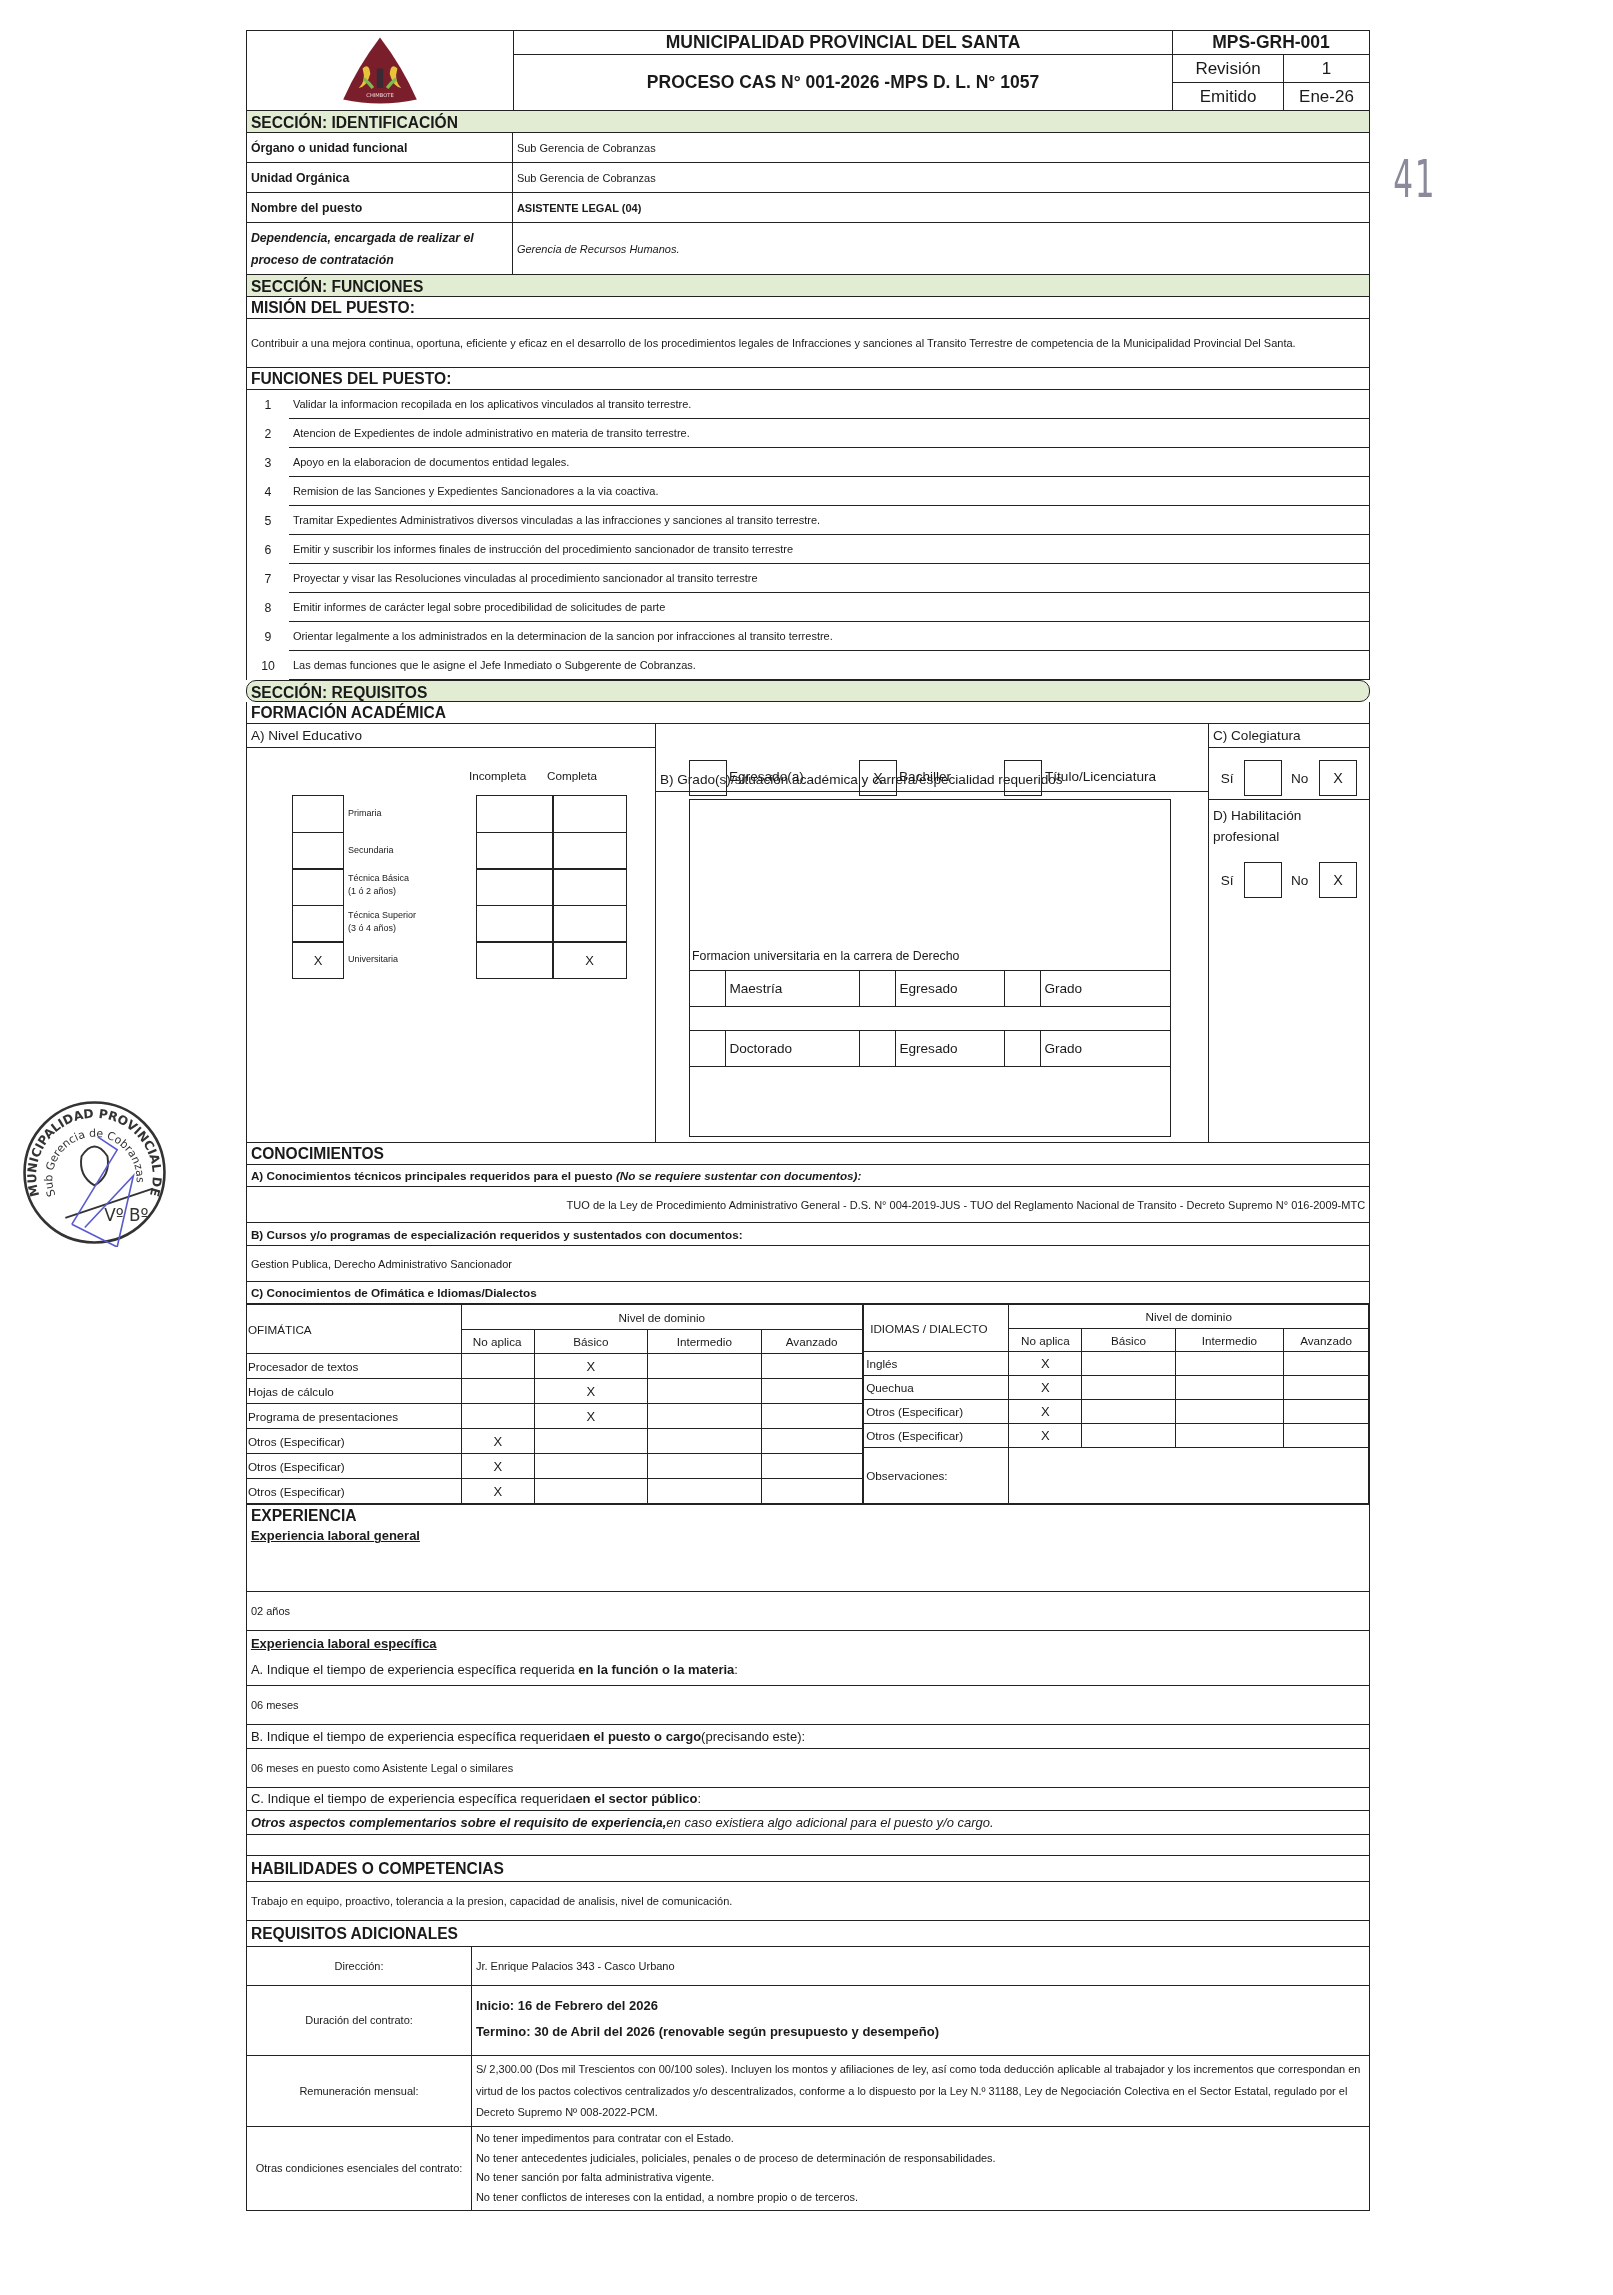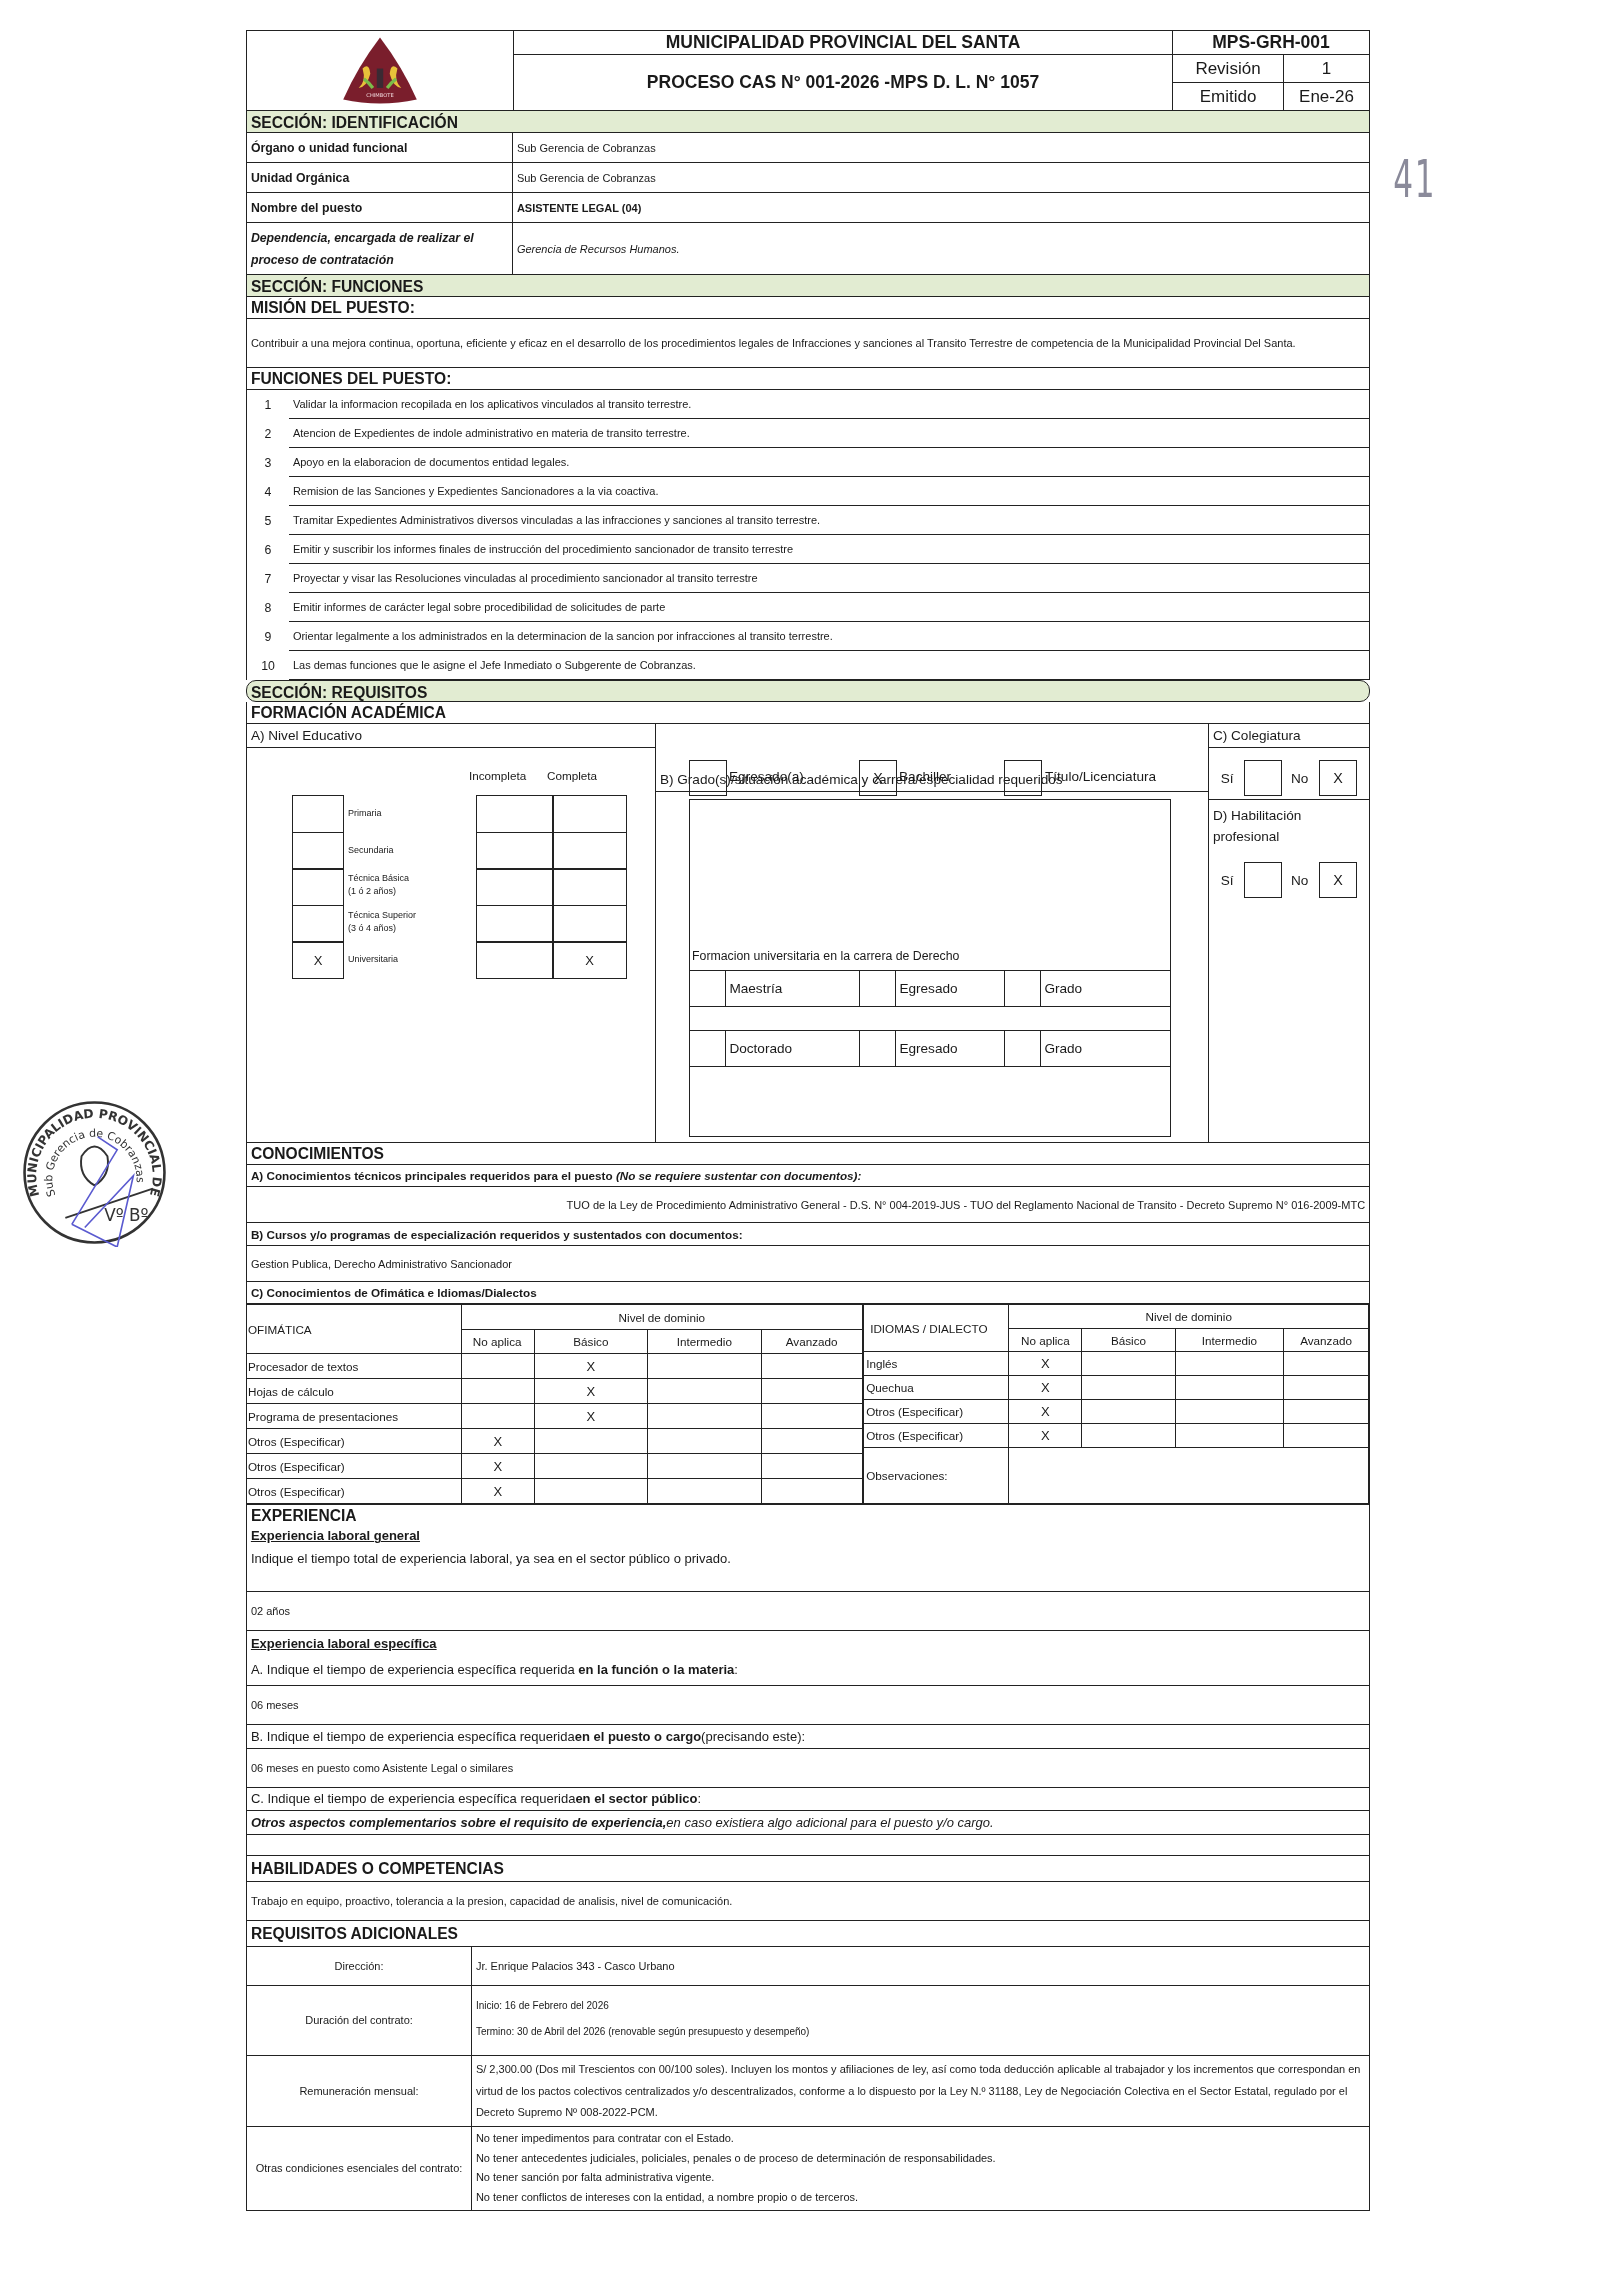--- a/index.html
+++ b/index.html
@@ -352,21 +352,20 @@
             <td colspan="4" rowspan="2"></td>
           </tr>
           <tr></tr>
         </tbody>
       </table>
   </div>
 
   <div style="border:1.3px solid #222;border-top:1.3px solid #222;box-sizing:border-box;height:88px;padding:0 3.9px;">
     <div style="font-weight:bold;font-size:15.6px;height:21px;line-height:21px;">EXPERIENCIA</div>
     <div style="font-weight:bold;font-size:13px;text-decoration:underline;height:19.5px;line-height:19.5px;">Experiencia laboral general</div>
-    <div style="font-size:13px;height:26px;line-height:26px;">Indique el tiempo total de experiencia laboral, ya sea en el sector público o privado.</div>
   </div>
   <div class="row" style="height:39px;">
     <div class="cell small">02 años</div>
   </div>
   <div style="border-left:1.3px solid #222;border-right:1.3px solid #222;border-bottom:1.3px solid #222;box-sizing:border-box;height:55px;padding:0 3.9px;">
     <div style="font-weight:bold;font-size:13px;text-decoration:underline;height:26px;line-height:26px;">Experiencia laboral específica</div>
     <div style="font-size:13px;height:26px;line-height:26px;">
       <span>A. Indique el tiempo de experiencia específica requerida </span><b>en la función o la materia</b><span>:</span>
     </div>
   </div>
@@ -405,21 +404,21 @@
     <div class="cell small">Trabajo en equipo, proactivo, tolerancia a la presion, capacidad de analisis, nivel de comunicación.</div>
   </div>
 
   <div class="hdr" style="height:26px;line-height:26px;">REQUISITOS ADICIONALES</div>
   <div class="row" style="height:39px;">
     <div class="cell vr small" style="width:225px;justify-content:center;">Dirección:</div>
     <div class="cell small">Jr. Enrique Palacios 343 - Casco Urbano</div>
   </div>
   <div class="row" style="height:70px;">
     <div class="cell vr small" style="width:225px;justify-content:center;">Duración del contrato:</div>
-    <div style="padding:7.8px 3.9px;font-size:10px;line-height:26px;">
+    <div style="padding:7.8px 3.9px;font-size:13px;line-height:26px;font-weight:bold;">
       <div>Inicio:  16 de Febrero del 2026</div>
       <div>Termino: 30 de Abril del 2026 (renovable según presupuesto y desempeño)</div>
     </div>
   </div>
   <div class="row" style="height:71px;">
     <div class="cell vr small" style="width:225px;justify-content:center;">Remuneración mensual:</div>
     <div style="flex:1;padding:3.9px 3.9px;font-size:11px;line-height:21.4px;">S/ 2,300.00 (Dos mil Trescientos con 00/100 soles). Incluyen los montos y afiliaciones de ley, así como toda deducción aplicable al trabajador y los incrementos que correspondan en virtud de los pactos colectivos centralizados y/o descentralizados, conforme a lo dispuesto por la Ley N.º 31188, Ley de Negociación Colectiva en el Sector Estatal, regulado por el Decreto Supremo Nº 008-2022-PCM.</div>
   </div>
   <div class="row" style="height:84px;">
     <div class="cell vr small" style="width:225px;justify-content:center;text-align:center;line-height:21px;">Otras condiciones esenciales del contrato:</div>

